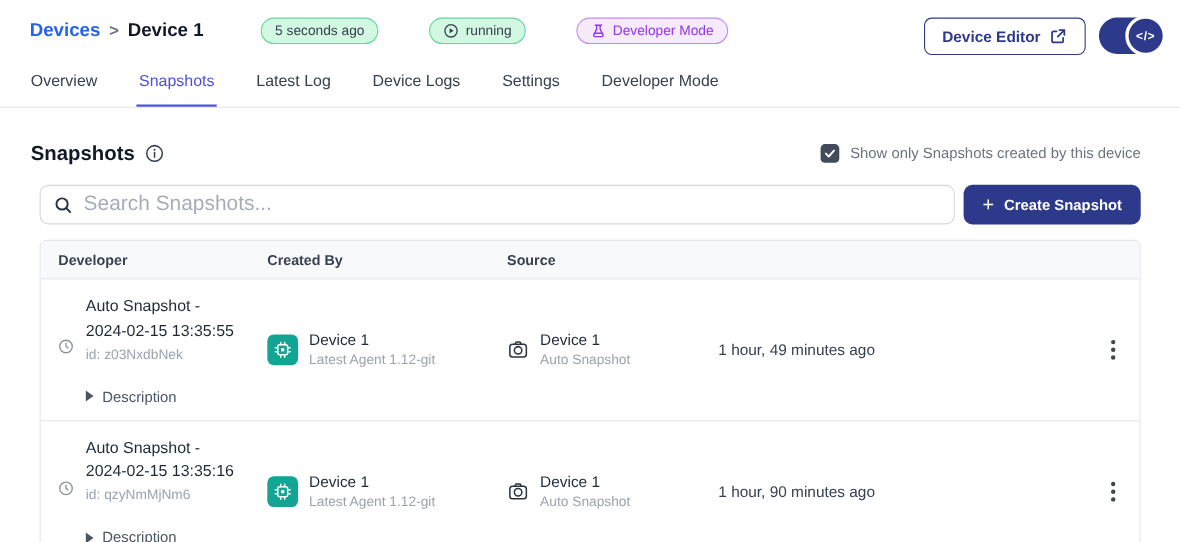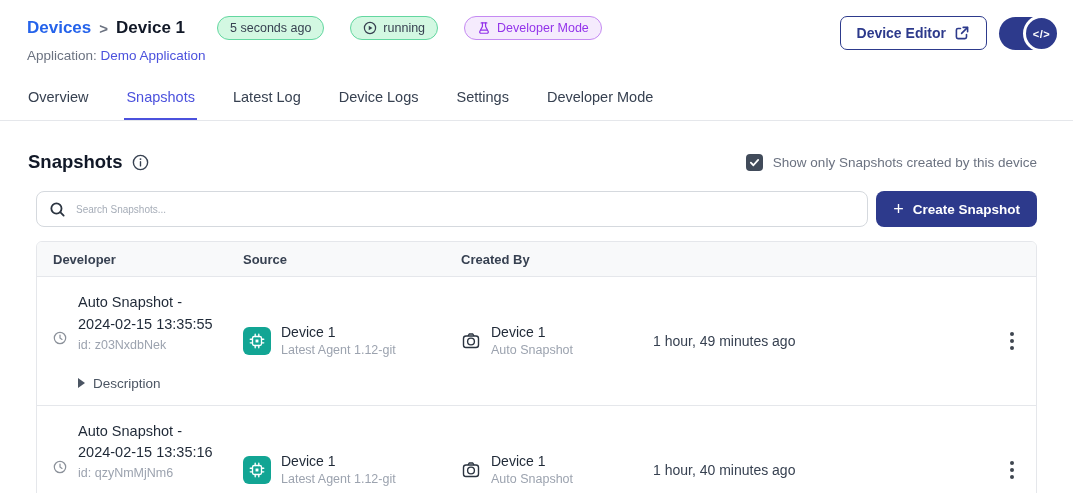--- a/index.html
+++ b/index.html
@@ -12,27 +12,27 @@
   *{box-sizing:border-box;margin:0;padding:0;}
   html,body{width:1073px;height:493px;overflow:hidden;background:#fff;
     font-family:"Liberation Sans", sans-serif;color:var(--text-dark);}
   .topbar{position:relative;padding:16px 20px 0 27px;}
   .crumb-row{display:flex;align-items:center;}
   .crumb-link{color:var(--link-blue);font-size:17px;font-weight:bold;text-decoration:none;cursor:pointer;}
   .crumb-sep{color:#6b7280;font-size:15px;font-weight:bold;margin:0 8px;}
   .crumb-current{color:#111827;font-size:17px;font-weight:bold;}
   .badges{display:flex;align-items:center;gap:26px;margin-left:32px;}
   .badge{display:inline-flex;align-items:flex-start;gap:6px;font-size:12.5px;
-    padding:4px 12px;border-radius:999px;white-space:nowrap;}
+    padding:4px 12px;border-radius:999px;white-space:nowrap;margin-left:20px;}
   .badge.green{background:var(--badge-green-bg);border:1px solid var(--badge-green-border);color:var(--badge-green-text);}
   .badge.purple{background:var(--badge-purple-bg);border:1px solid var(--badge-purple-border);color:var(--badge-purple-text);}
   .badge svg{display:block;}
   .app-line{margin-top:8px;font-size:13.5px;color:var(--text-gray);}
   .app-line a{color:var(--indigo-link);text-decoration:none;cursor:pointer;}
-  .topbar-right{position:absolute;top:16px;right:14px;display:flex;align-items:flex-end;gap:12px;}
+  .topbar-right{position:absolute;top:16px;right:14px;display:flex;align-items:flex-start;gap:12px;}
   .device-editor-btn{display:inline-flex;align-items:center;gap:8px;background:#fff;
     border:1px solid var(--navy);color:var(--navy);font-weight:bold;font-size:14px;
     padding:8px 16px;border-radius:7px;cursor:pointer;font-family:inherit;}
   .toggle{position:relative;width:56px;height:33px;background:var(--navy);border-radius:999px;cursor:pointer;margin-right:4px;}
   .toggle-knob{position:absolute;right:-5px;top:-2px;width:37px;height:37px;border-radius:50%;
     background:var(--navy);border:3px solid #fff;display:flex;align-items:center;justify-content:center;
     color:#fff;font-size:11px;font-weight:bold;letter-spacing:0.5px;}
   .tabs{display:flex;gap:34px;padding:14px 26px 0;border-bottom:1px solid var(--border);margin-top:6px;}
   .tab{font-size:14.5px;color:#374151;padding:6px 2px 13px;cursor:pointer;border-bottom:2px solid transparent;}
   .tab.active{color:var(--indigo-link);border-bottom-color:var(--indigo-link);}
@@ -41,21 +41,21 @@
   .section-title{font-size:18.5px;font-weight:600;color:#111827;}
   .info-icon{color:#374151;display:flex;cursor:pointer;}
   .filter{display:flex;align-items:center;gap:10px;}
   .checkbox{width:17px;height:17px;border-radius:4px;background:#414b5a;display:flex;
     align-items:center;justify-content:center;cursor:pointer;}
   .checkbox svg{display:block;}
   .filter-label{font-size:13.5px;color:var(--text-gray);}
   .search-row{display:flex;gap:8px;margin:0 36px;}
   .search-box{flex:1;display:flex;align-items:center;gap:10px;border:1px solid #d5d9de;
     border-radius:8px;padding:0 12px;height:36px;background:#fff;}
-  .search-box input{border:none;outline:none;flex:1;font-size:10px;color:#374151;font-family:inherit;background:transparent;}
+  .search-box input{border:none;outline:none;flex:1;font-size:19px;color:#374151;font-family:inherit;background:transparent;}
   .search-box input::placeholder{color:#a6adb8;}
   .create-btn{display:inline-flex;align-items:center;gap:9px;background:var(--navy);color:#fff;
     border:none;border-radius:8px;padding:0 17px;height:36px;font-size:13.5px;font-weight:bold;
     cursor:pointer;font-family:inherit;white-space:nowrap;}
   .create-btn .plus{font-size:18px;font-weight:normal;line-height:1;}
   .table{margin:14px 36px 0;border:1px solid var(--border);border-radius:6px;overflow:hidden;background:#fff;}
   .tr{display:grid;grid-template-columns:190px 218px 192px 1fr 44px;padding:0 16px;align-items:center;}
   .thead{background:#f8f9fa;border-bottom:1px solid var(--border);height:35px;}
   .th{font-size:13px;font-weight:bold;color:#374151;}
   .row{border-bottom:1px solid var(--border);min-height:105px;padding-top:15px;padding-bottom:14px;align-items:center;}
@@ -103,24 +103,20 @@
           <svg width="14" height="14" viewBox="0 0 16 16" fill="none" stroke="#9333ea" stroke-width="1.4" stroke-linecap="round" stroke-linejoin="round">
               <path d="M6.2 2.2v4L3.2 12a1.4 1.4 0 0 0 1.3 2h7a1.4 1.4 0 0 0 1.3-2l-3-5.8v-4"></path>
               <path d="M4.8 2.2h6.4"></path>
               <path d="M4.6 10.5h6.8"></path>
             </svg>
         </span>
         <span>Developer Mode</span>
       </span>
     </div>
   </div>
-  <div class="app-line">
-    <span>Application:</span>
-    <a>Demo Application</a>
-  </div>
   <div class="topbar-right">
     <button class="device-editor-btn">
       <span>Device Editor</span>
       <span style="display:flex;">
         <svg width="16" height="16" viewBox="0 0 16 16" fill="none" stroke="#2d3a8c" stroke-width="1.6" stroke-linecap="round" stroke-linejoin="round">
             <path d="M6.5 3.5H4a1.6 1.6 0 0 0-1.6 1.6v6.9A1.6 1.6 0 0 0 4 13.6h6.9a1.6 1.6 0 0 0 1.6-1.6V9.5"></path>
             <path d="M9.2 2.4h4.4v4.4"></path>
             <path d="M13.4 2.6 7.6 8.4"></path>
           </svg>
       </span>
@@ -173,22 +169,22 @@
   </div>
   <button class="create-btn">
     <span class="plus">+</span>
     <span>Create Snapshot</span>
   </button>
 </div>
 
 <div class="table">
   <div class="tr thead">
     <div class="th">Developer</div>
+    <div class="th">Created By</div>
     <div class="th">Source</div>
-    <div class="th">Created By</div>
     <div class="th"></div>
   </div>
 
   <div class="tr row">
     <div class="snap-cell">
       <span class="clock-icon">
         <svg width="14" height="14" viewBox="0 0 16 16" fill="none" stroke="#8b919a" stroke-width="1.4" stroke-linecap="round">
             <circle cx="8" cy="8" r="6.5"></circle>
             <path d="M8 4.6V8l2.3 1.6"></path>
           </svg>
@@ -278,20 +274,20 @@
             <rect x="2.5" y="5" width="15" height="11.5" rx="2.5"></rect>
             <path d="M7 5l1.2-2h3.6L13 5"></path>
             <circle cx="10" cy="10.5" r="3.4"></circle>
           </svg>
       </span>
       <div>
         <div class="entity-name">Device 1</div>
         <div class="entity-sub">Auto Snapshot</div>
       </div>
     </div>
-    <div class="date-cell">1 hour, 40 minutes ago</div>
+    <div class="date-cell">1 hour, 90 minutes ago</div>
     <div class="kebab">
         <i></i>
         <i></i>
         <i></i>
       </div>
   </div>
 </div>
 
 </body></html>

